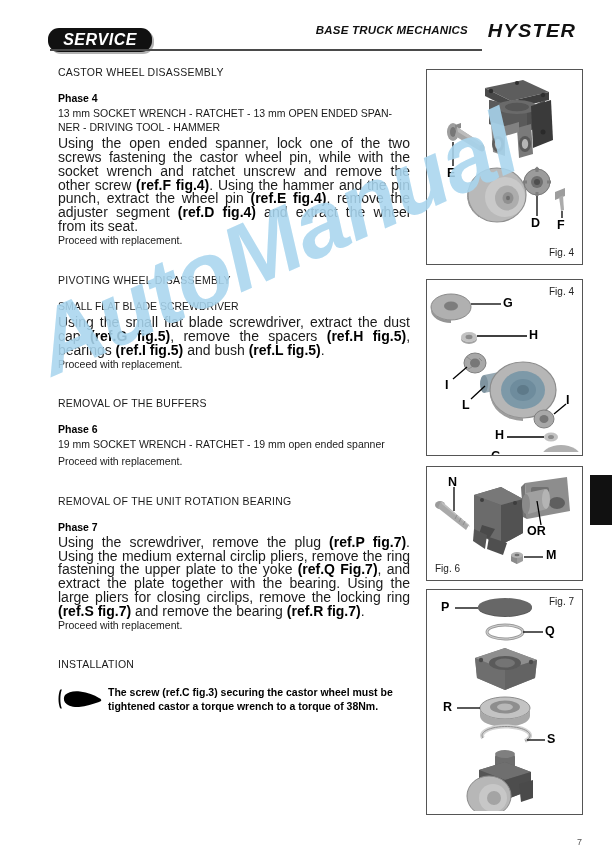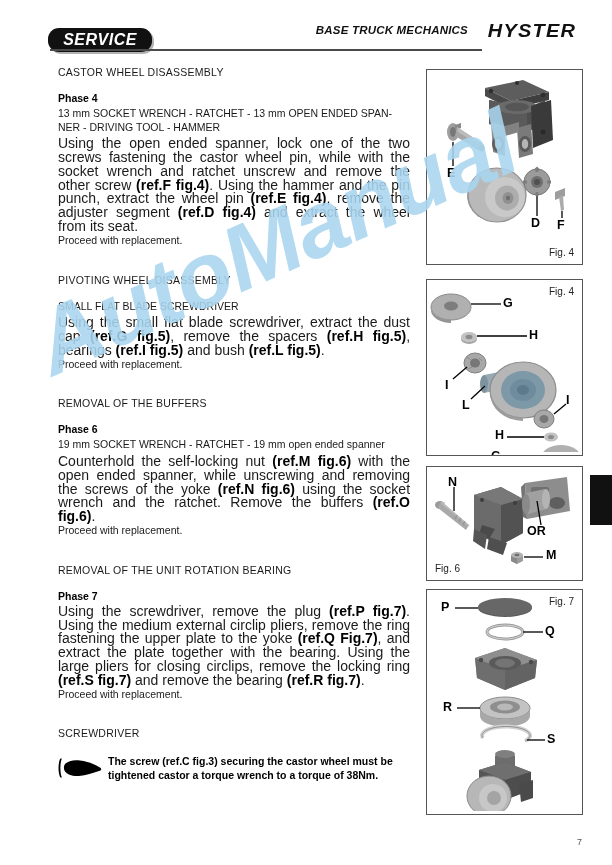--- a/index.html
+++ b/index.html
@@ -253,37 +253,36 @@
       <div class="body-par">Using the small flat blade screwdriver, extract the dust cap <b>(ref.G fig.5)</b>, remove the spacers <b>(ref.H fig.5)</b>, bearings <b>(ref.I fig.5)</b> and bush <b>(ref.L fig.5)</b>.</div>
       <div class="proceed">Proceed with replacement.</div>
     </div>
 
     <div class="gap-lg"></div>
 
     <div class="block">
       <div class="sec-head">REMOVAL OF THE BUFFERS</div>
       <div class="phase">Phase 6</div>
       <div class="tools">19 mm SOCKET WRENCH - RATCHET - 19 mm open ended spanner</div>
-      <div class="body-par">Counterhold the self-locking nut <b>(ref.M fig.6)</b> with the open ended spanner, while unscrewing and removing the screws of the yoke <b>(ref.N fig.6)</b> using the socket wrench and the ratchet. Remove the buffers <b>(ref.O fig.6)</b>.</div>
       <div class="proceed">Proceed with replacement.</div>
     </div>
 
     <div class="gap-lg"></div>
 
     <div class="block">
       <div class="sec-head">REMOVAL OF THE UNIT ROTATION BEARING</div>
       <div class="phase">Phase 7</div>
       <div class="body-par">Using the screwdriver, remove the plug <b>(ref.P fig.7)</b>. Using the medium external circlip pliers, remove the ring fastening the upper plate to the yoke <b>(ref.Q Fig.7)</b>, and extract the plate together with the bearing. Using the large pliers for closing circlips, remove the locking ring <b>(ref.S fig.7)</b> and remove the bearing <b>(ref.R fig.7)</b>.</div>
       <div class="proceed">Proceed with replacement.</div>
     </div>
 
     <div class="gap-lg"></div>
 
     <div class="block">
-      <div class="sec-head">SCREWDRIVER</div>
+      <div class="sec-head">INSTALLATION</div>
       <div class="note-row">
         <div class="hand-icon">
           <svg width="46" height="26" viewBox="0 0 46 26">
             <path d="M2 4 C0 9, 0 17, 2 22 C3 23, 4 23, 3.5 21.5 C2 17, 2 9, 3.5 4.5 C4 3, 3 3, 2 4 Z" fill="#000"></path>
             <path d="M7 9 C10 6, 16 4.5, 22 5.5 C30 6.5, 36 9, 41 12 C44 13.5, 44 15, 41 16 C35 18, 28 20.5, 21 21 C14 21.5, 9 19, 7 16.5 C5.5 14.5, 5.5 11, 7 9 Z" fill="#000"></path>
             <path d="M20 6 C24 5.5, 27 7, 27 9 C27 11, 24 12, 21 11.5 C18.5 11, 17.5 9, 18.5 7.5 Z" fill="#000"></path>
           </svg>
         </div>
         <div class="note-text">The screw (ref.C fig.3) securing the castor wheel must be tightened castor a torque wrench to a torque of 38Nm.</div>
       </div>

